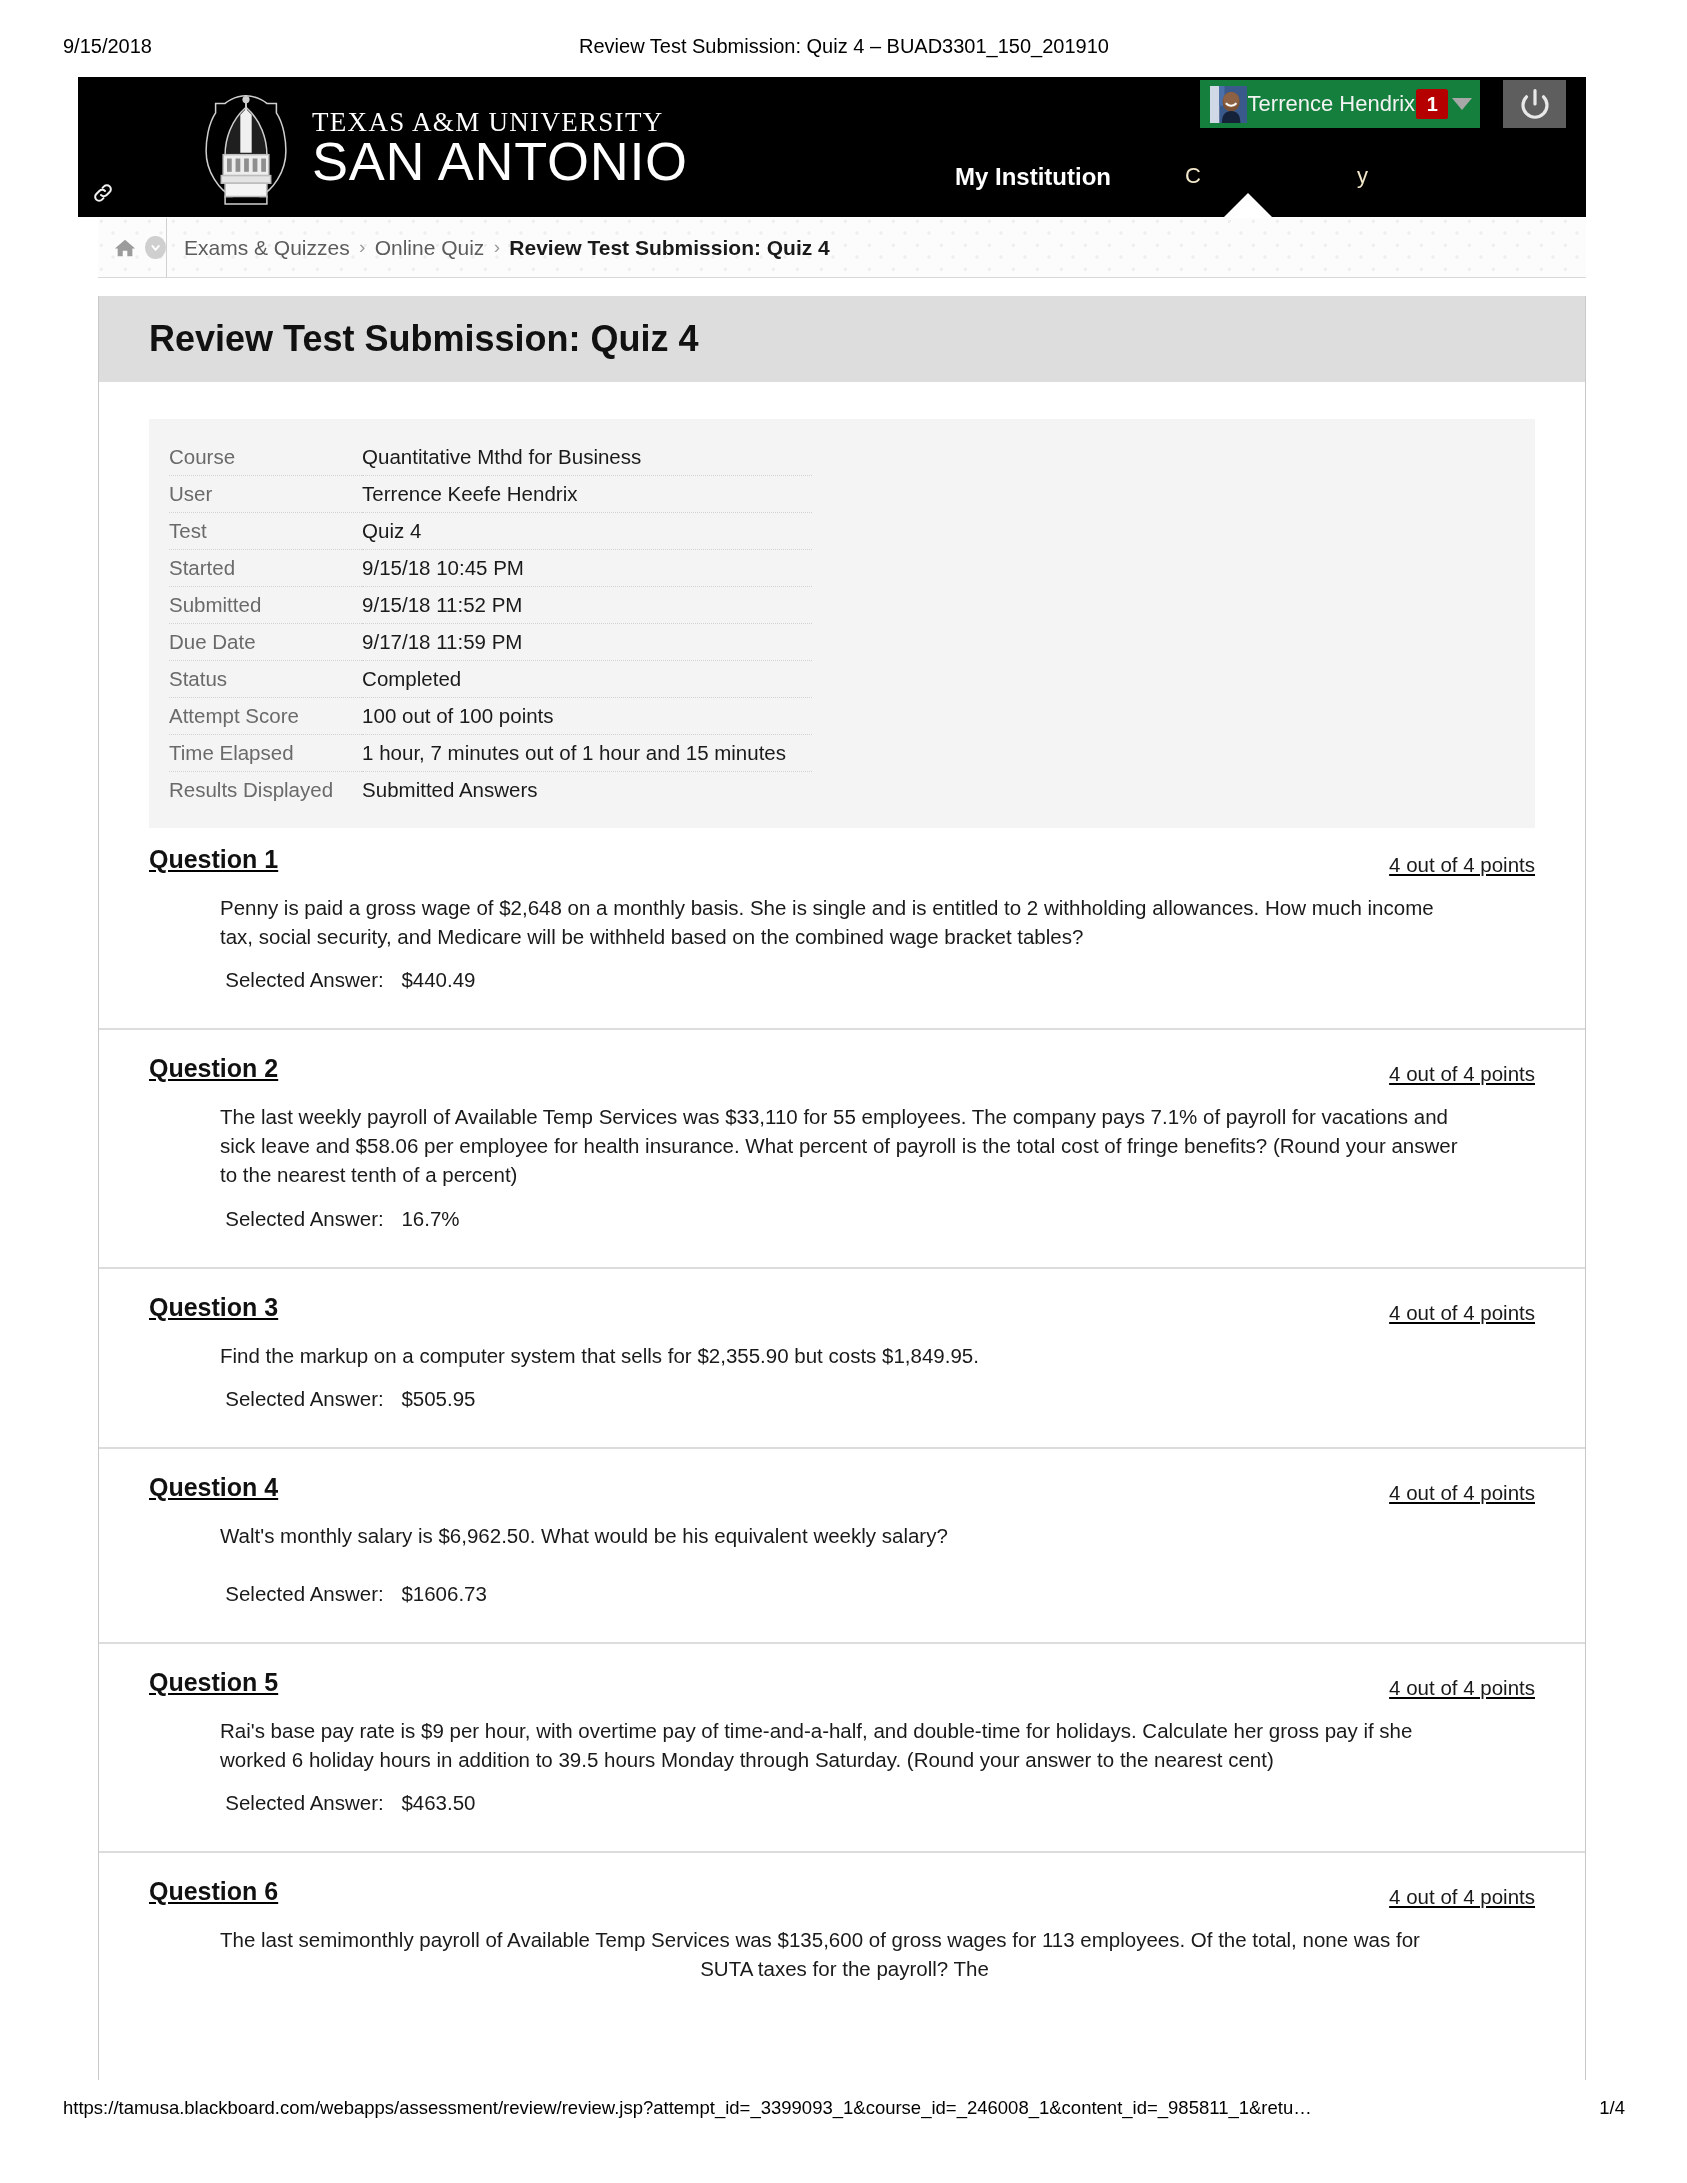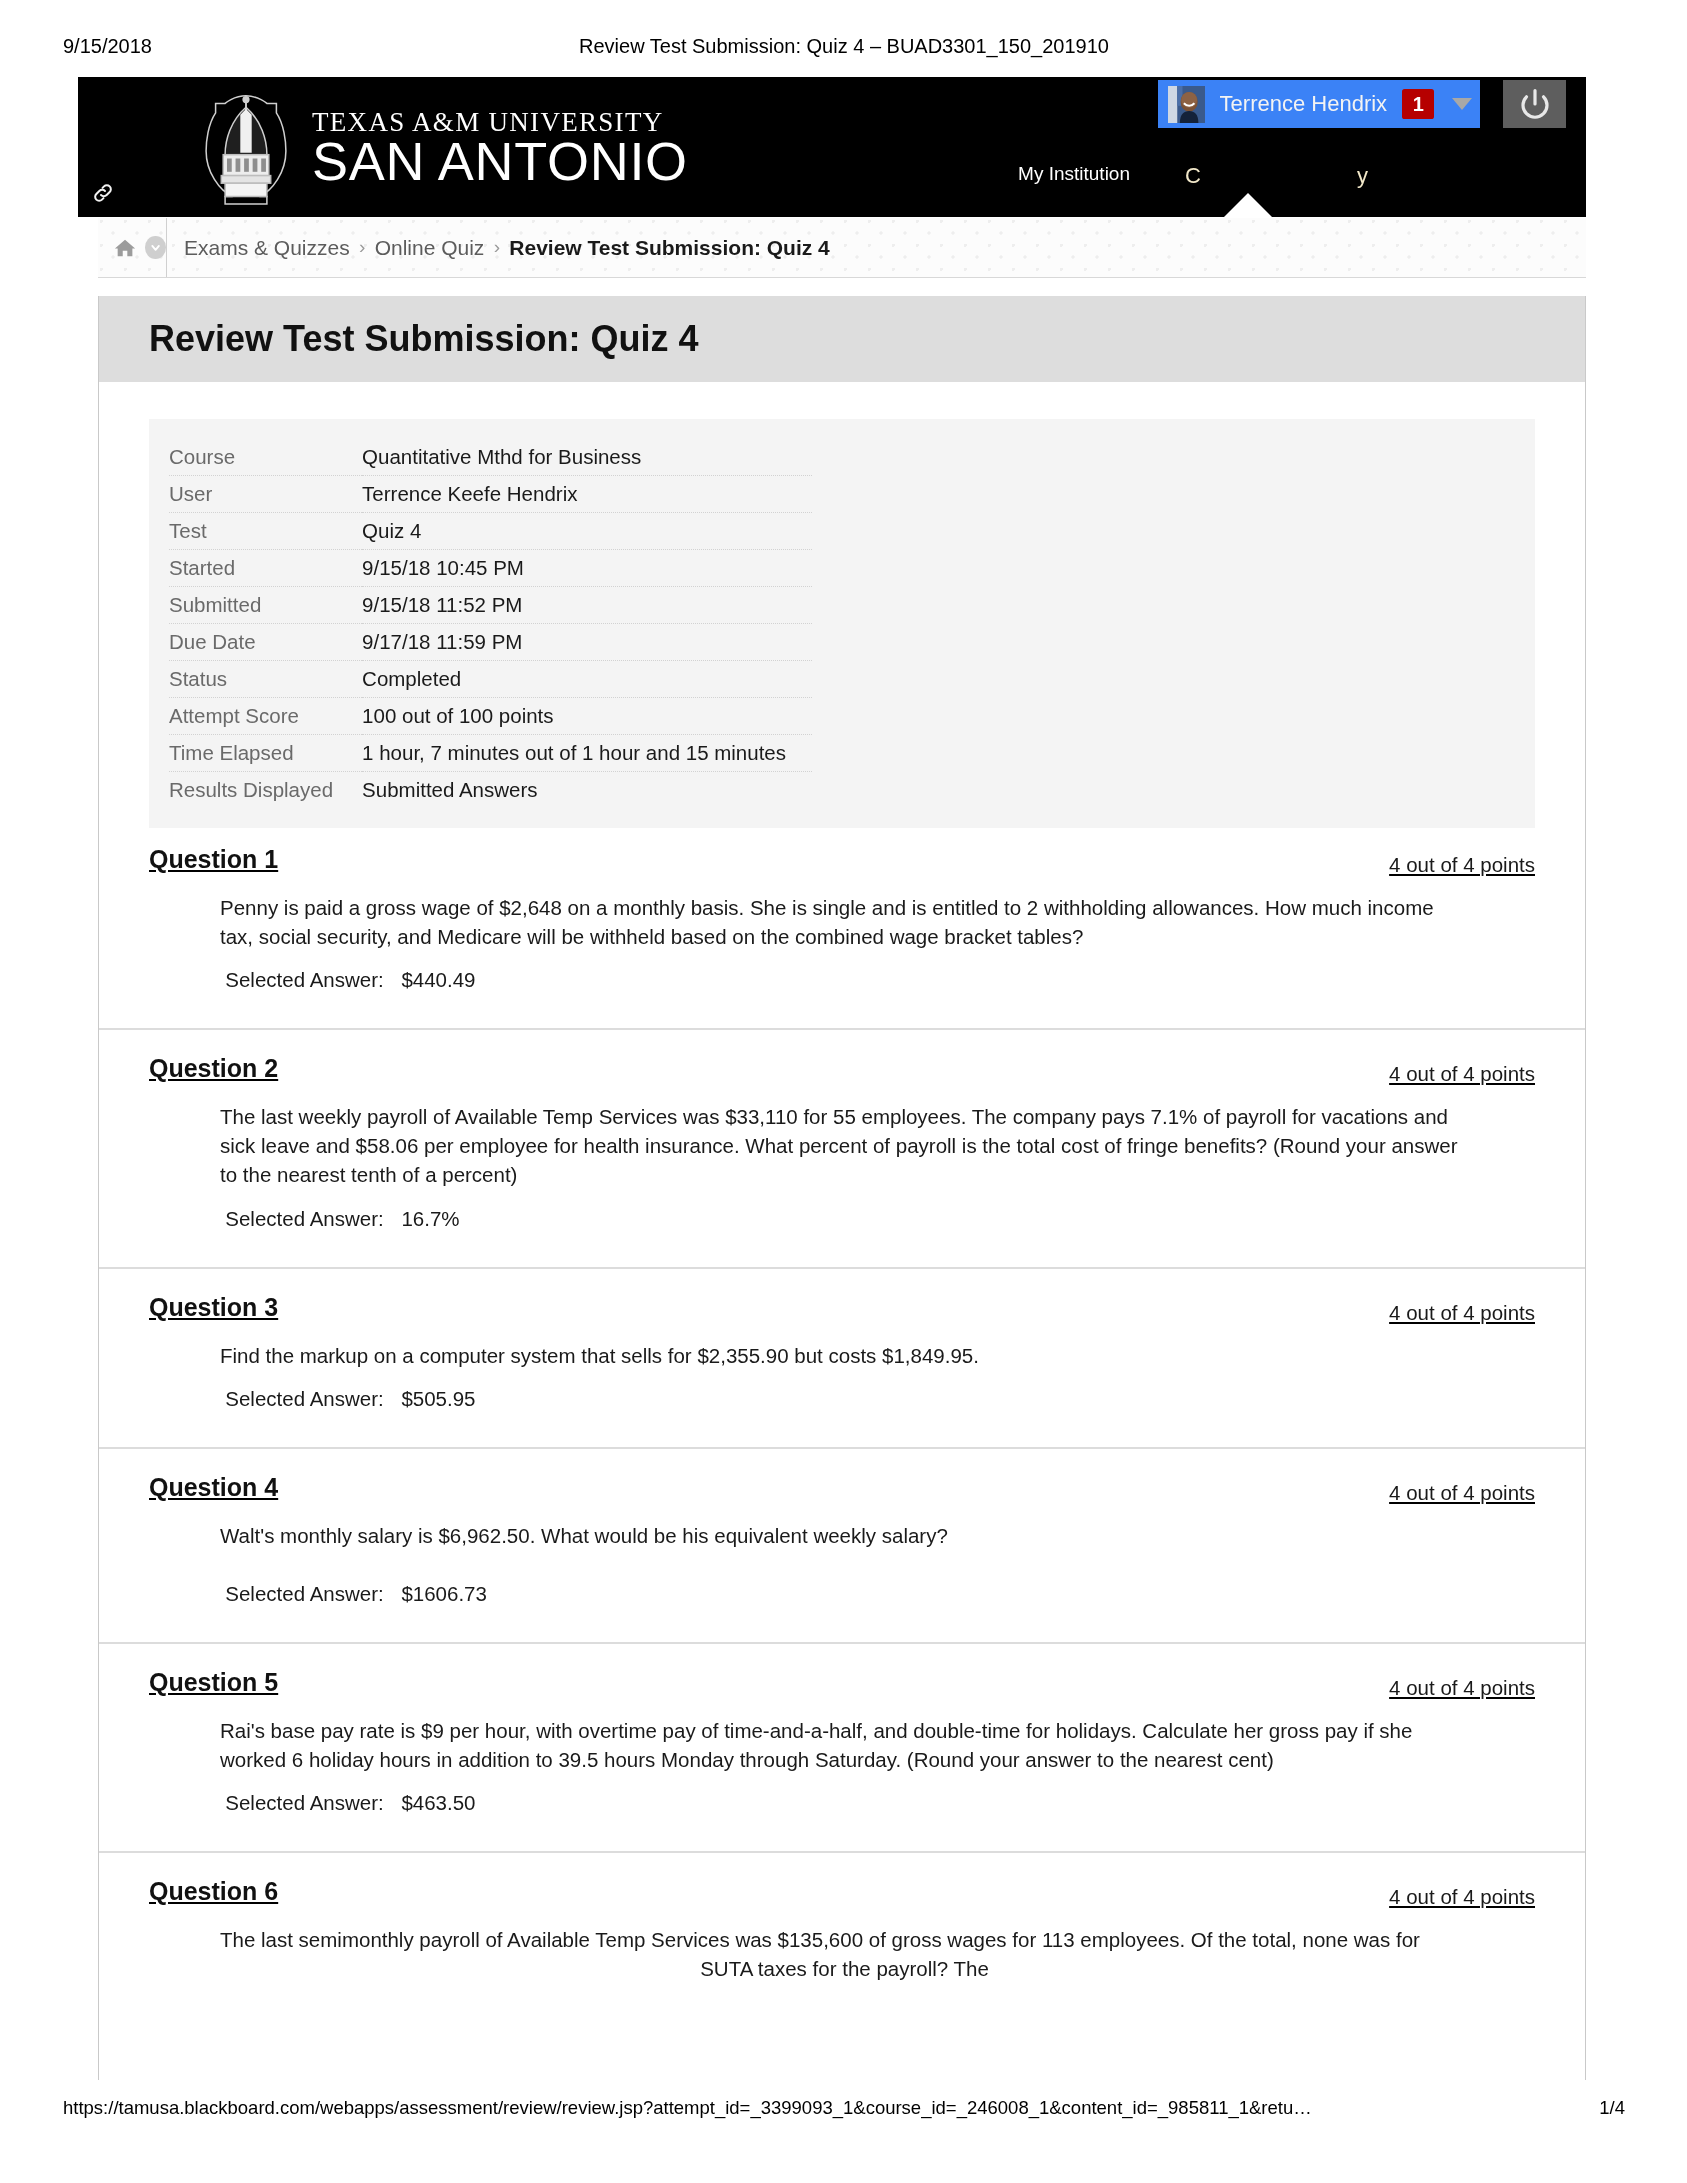--- a/index.html
+++ b/index.html
@@ -88,49 +88,50 @@
   }
   .link-icon {
     position: absolute;
     left: 12.6px; top: 104px;
     width: 24px; height: 24px;
     color: #f2f2f2;
   }
 
   .nav-myinst {
     position: absolute;
-    right: 456px; top: 86px;
+    right: 475px; top: 86px;
     color: #ffffff;
-    font-size: 19px;
-    white-space: nowrap;
+    font-size: 24px;
+    white-space: nowrap;
+    font-weight: bold;
   }
   .nav-courses {
     position: absolute;
     right: 385px; top: 86px;
     color: #f2e8c9;
     font-size: 22px;
     white-space: nowrap;
   }
   .nav-mygrades {
     position: absolute;
     right: 218px; top: 86px;
     color: #f2e8c9;
     font-size: 22px;
     white-space: nowrap;
   }
 
   .user-menu {
     position: absolute;
     right: 106px; top: 3.3px;
     height: 48px;
-    background: #3b82f6;
+    background: #15803d;
     display: flex;
     align-items: center;
     padding: 0 8px 0 9.3px;
-    gap: 15px;
+    gap: 1px;
     z-index: 6;
   }
   .avatar {
     width: 37px; height: 37px;
     flex: none;
     background: #2d4a78;
     overflow: hidden;
     position: relative;
   }
   .user-name {

